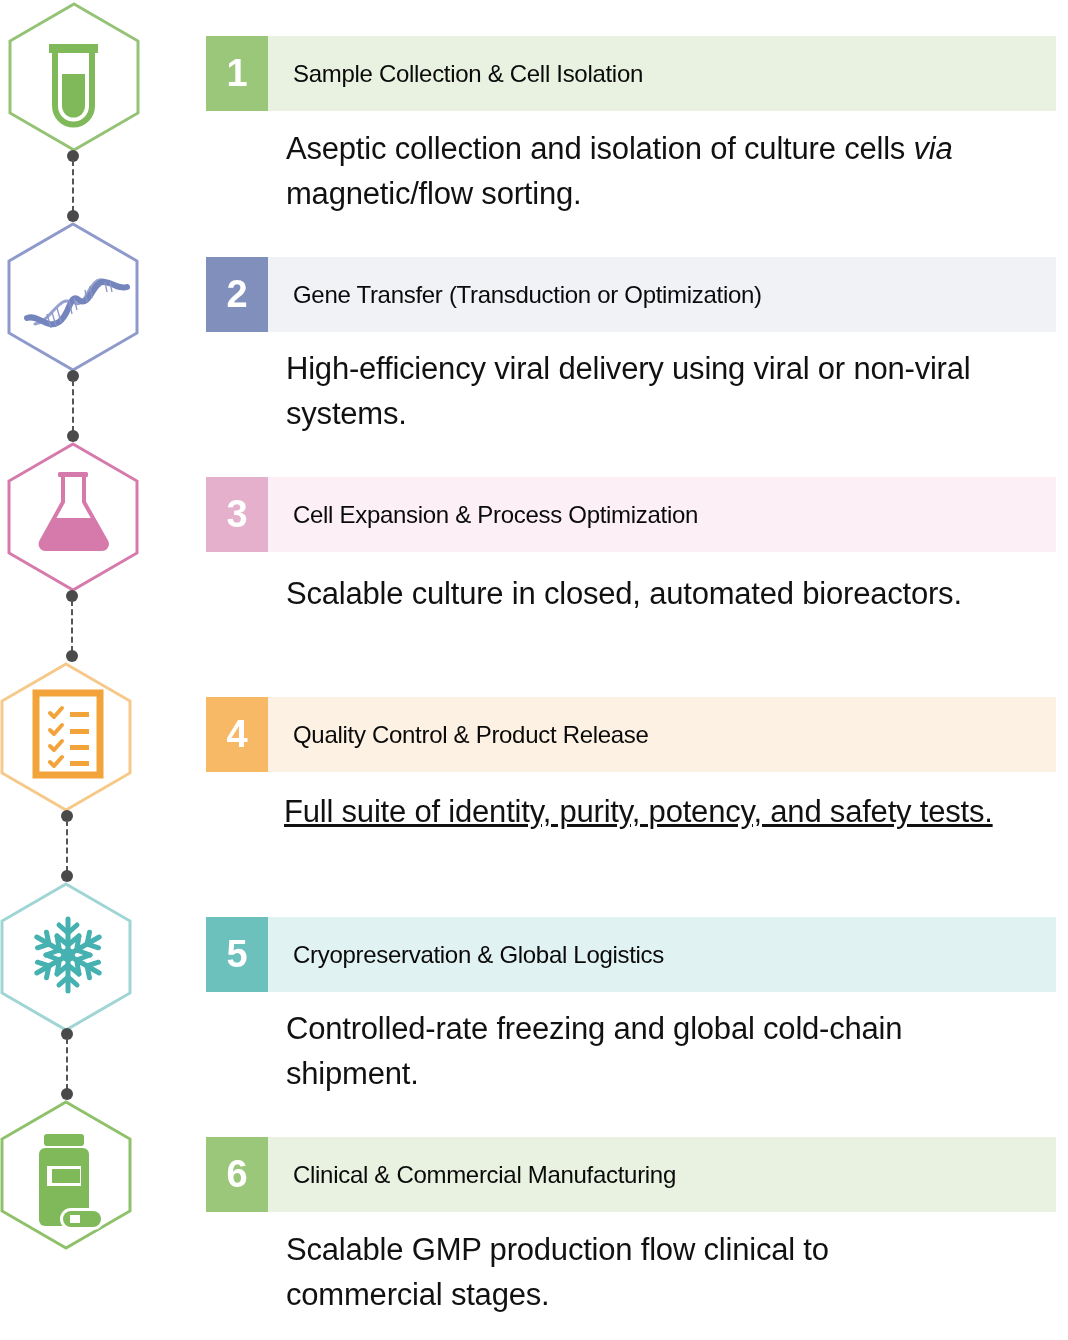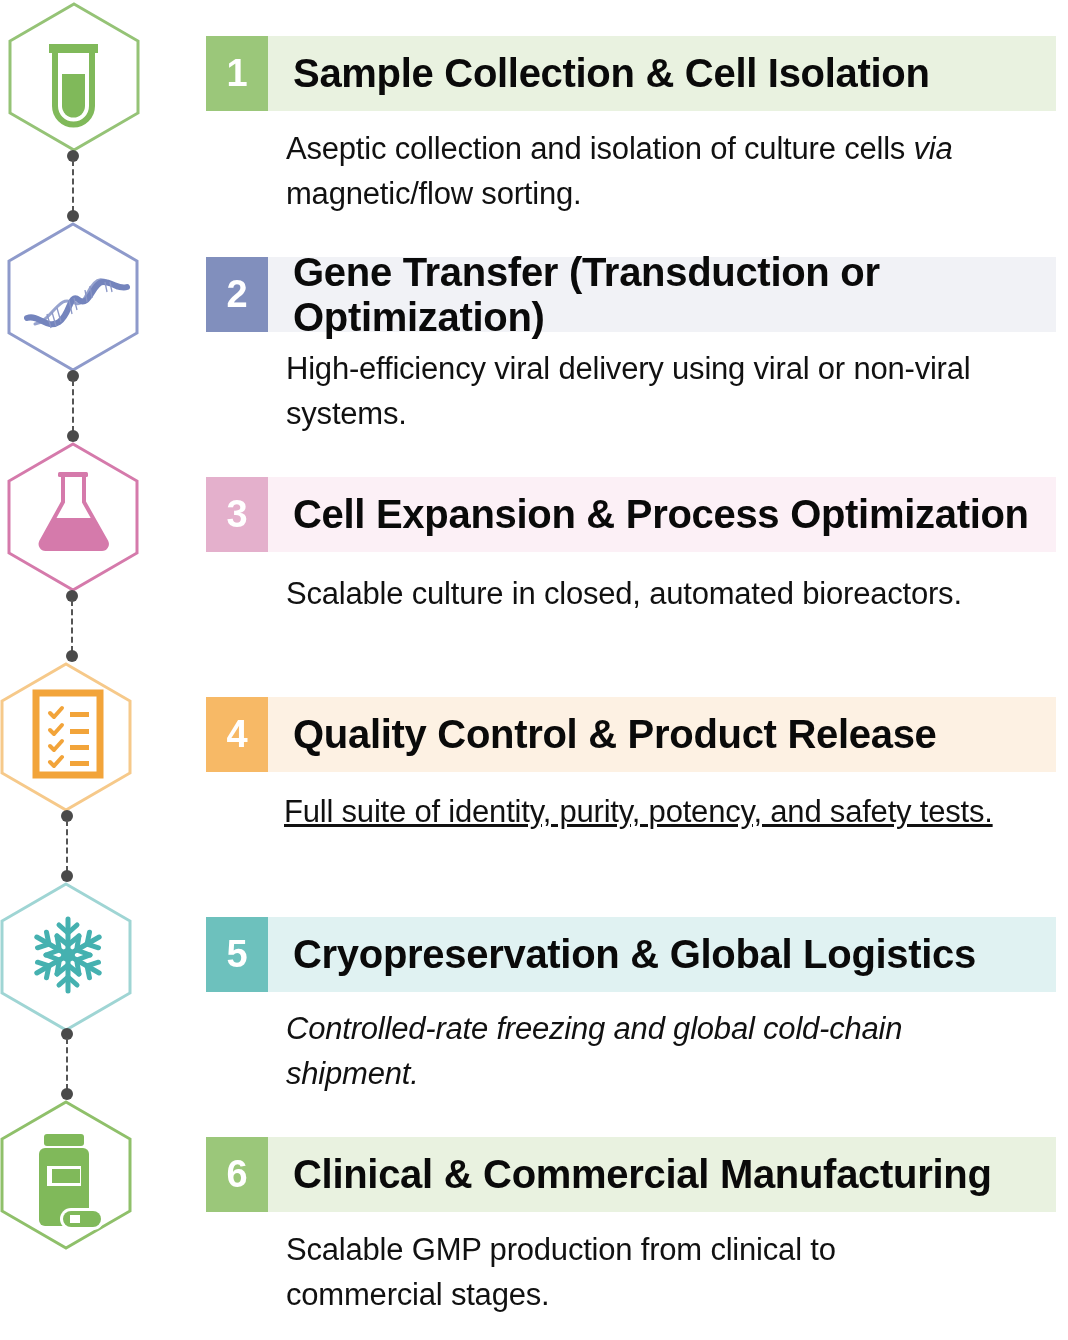--- a/index.html
+++ b/index.html
@@ -7,21 +7,21 @@
            font-family:"Liberation Sans", sans-serif; color:#111111; }
     .hex { position:absolute; width:132px; height:150px; }
     .hex svg { display:block; }
     .conn { position:absolute; width:12px; }
     .conn .dot { position:absolute; left:0; width:12px; height:12px; border-radius:50%; background:#4a4a4a; }
     .conn .line { position:absolute; left:5px; width:0; border-left:2px dashed #555555; }
     .step-head { position:absolute; left:206px; width:850px; height:75px; display:flex; }
     .step-num { width:62px; height:75px; display:flex; align-items:center; justify-content:center;
                 color:#ffffff; font-size:38px; font-weight:bold; }
     .step-title { flex:1; display:flex; align-items:center; padding-left:25px;
-                  font-size:40px; font-weight:bold; color:#0a0a0a; letter-spacing:-0.3px; }
+                  font-size:24px; font-weight:normal; color:#0a0a0a; letter-spacing:-0.3px; }
     .step-desc { position:absolute; left:286px; width:770px; font-size:31px; line-height:45px; color:#111111; letter-spacing:-0.2px; }
     .step-desc i { font-style:italic;text-align:center; }
   </style>
 </head>
 <body>
 
 <div>
 
   <div class="hex" style="left:8px; top:2px;">
     <svg width="132" height="150" viewBox="0 0 132 150">
@@ -192,20 +192,20 @@
   <div class="step-head" style="top:697px; background:#fdf1e3;">
     <div class="step-num" style="background:#f7b966;">4</div>
     <div class="step-title">Quality Control &amp; Product Release</div>
   </div>
   <div class="step-desc" style="top:789px; left:284px; width:740px;text-decoration:underline;">Full suite of identity, purity, potency, and safety tests.</div>
 
   <div class="step-head" style="top:917px; background:#e0f2f2;">
     <div class="step-num" style="background:#6dc1bd;">5</div>
     <div class="step-title">Cryopreservation &amp; Global Logistics</div>
   </div>
-  <div class="step-desc" style="top:1006px; width:720px;font-style:italic;">Controlled-rate freezing and global cold-chain shipment.</div>
+  <div class="step-desc" style="top:1006px; width:720px;">Controlled-rate freezing and global cold-chain shipment.</div>
 
   <div class="step-head" style="top:1137px; background:#e9f2e0;">
     <div class="step-num" style="background:#9bc77a;">6</div>
     <div class="step-title">Clinical &amp; Commercial Manufacturing</div>
   </div>
-  <div class="step-desc" style="top:1227px; width:650px;">Scalable GMP production from clinical to commercial stages.</div>
+  <div class="step-desc" style="top:1227px; width:650px;">Scalable GMP production flow clinical to commercial stages.</div>
 </div>
 
 </body></html>

